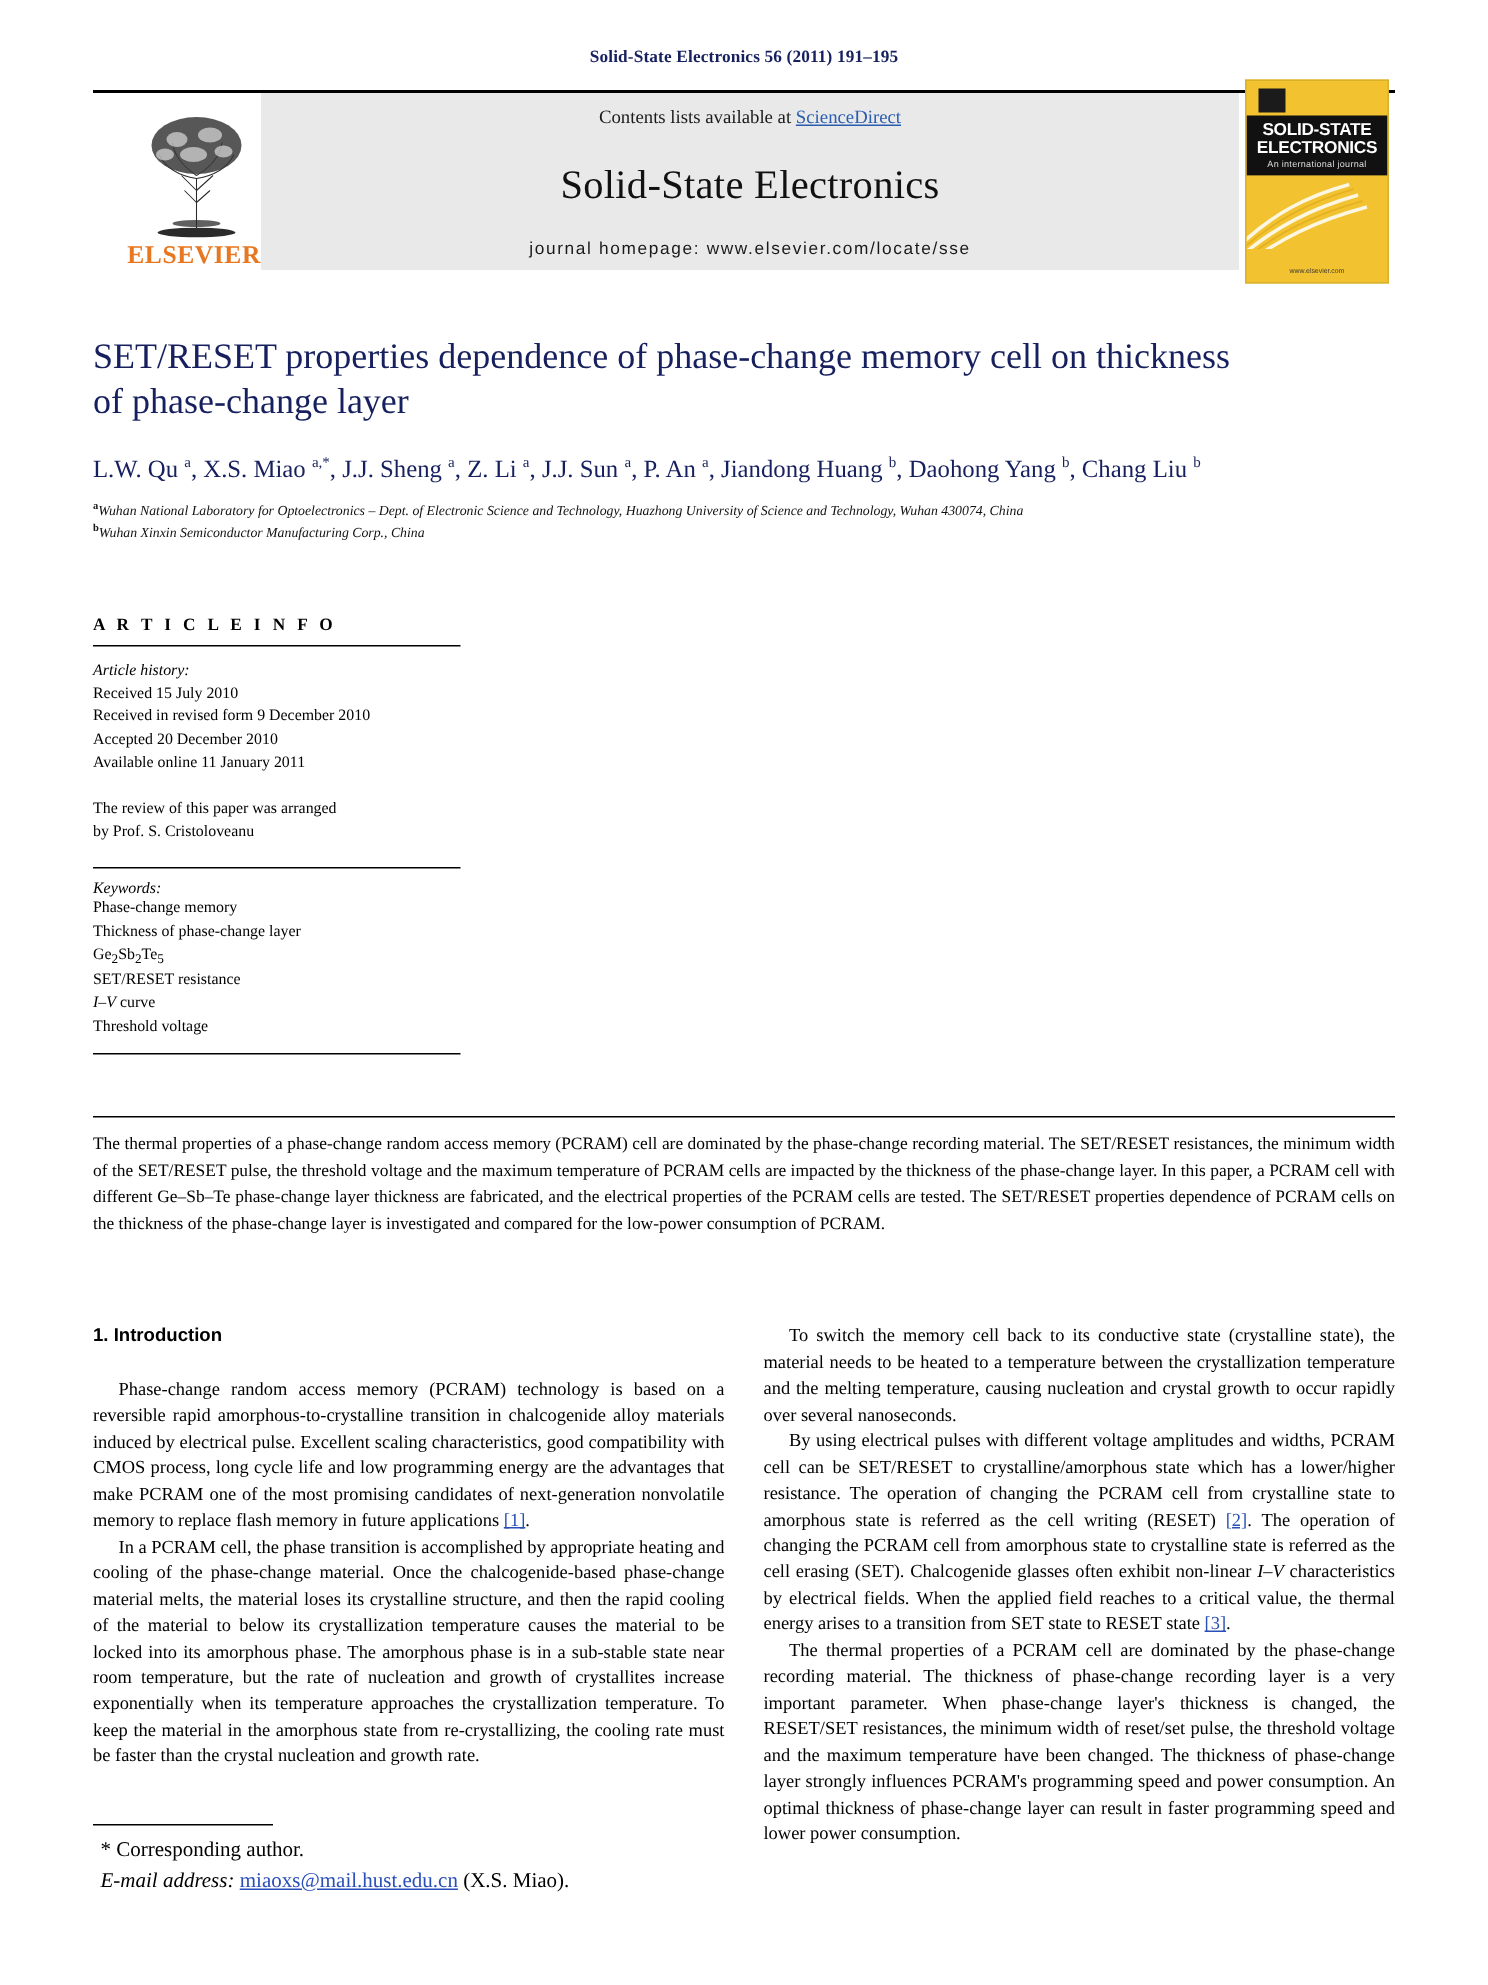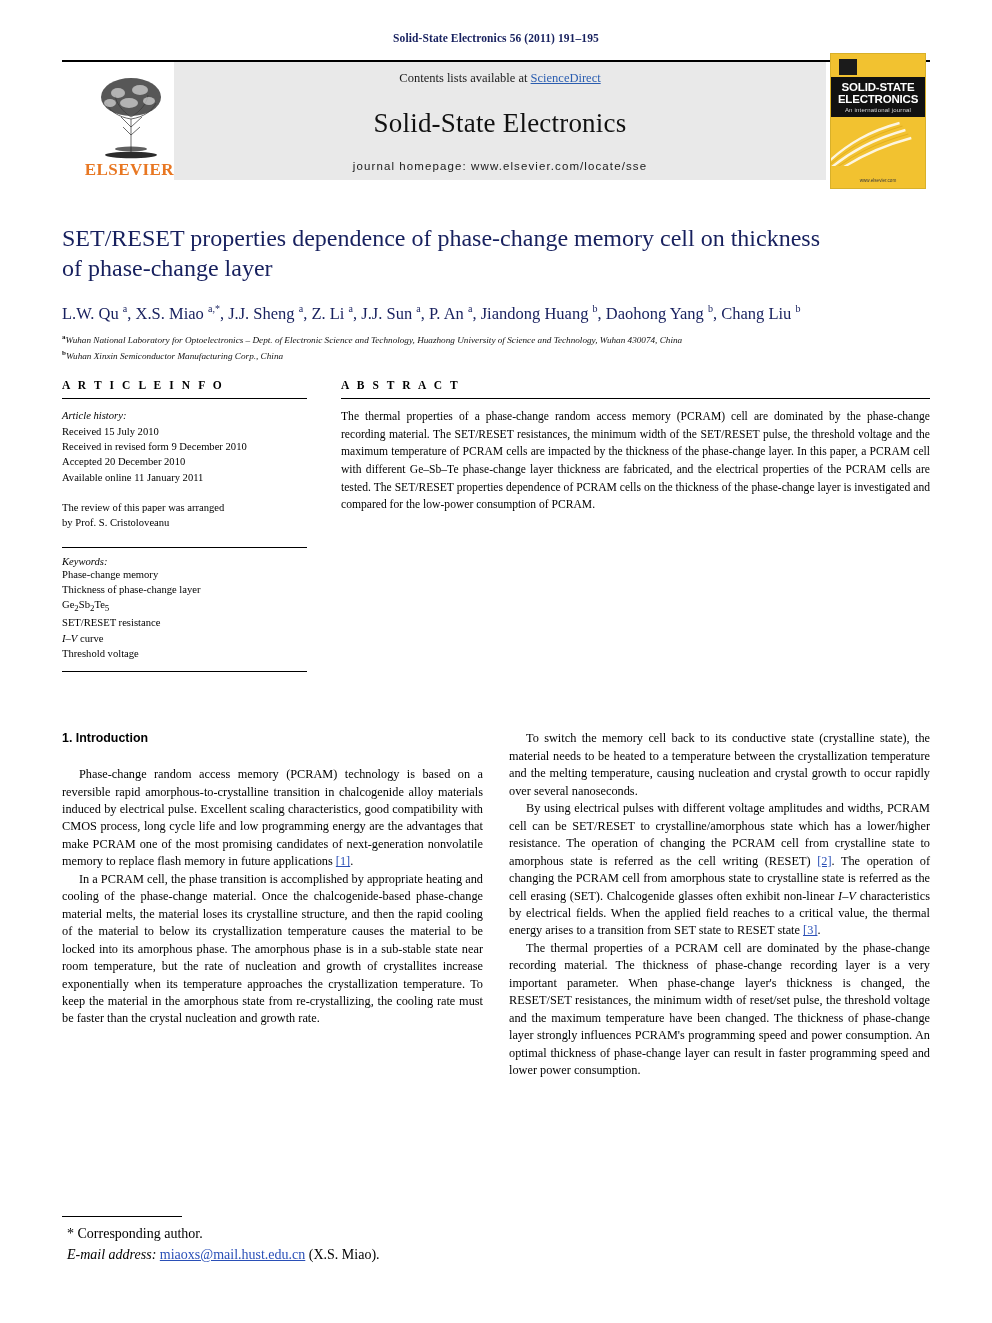--- a/index.html
+++ b/index.html
@@ -177,23 +177,24 @@
     font-family: "Liberation Serif", serif;
     font-style: italic;
     font-size: 9.2px;
     color: #111;
     line-height: 1.45;
   }
   .affil sup { font-style: normal; font-weight: bold; font-size: 7px; }
 
   
   .info-abstract {
-    margin-top: 16px;
+    margin-top: 48px;
     display: flex;
     gap: 34px;
+    flex-direction: column;
   }
   .col-info { width: 245px; flex: 0 0 245px; }
   .col-abstract { flex: 1 1 auto; }
   .sec-label {
     font-family: "Liberation Serif", serif;
     font-weight: bold;
     font-size: 11.5px;
     letter-spacing: 2.6px;
   }
   .rule { border-top: 1px solid #000; margin: 7px 0 9px 0; }
@@ -387,21 +388,20 @@
       <div class="kw-item">Phase-change memory</div>
       <div class="kw-item">Thickness of phase-change layer</div>
       <div class="kw-item">Ge<sub>2</sub>Sb<sub>2</sub>Te<sub>5</sub></div>
       <div class="kw-item">SET/RESET resistance</div>
       <div class="kw-item"><span class="it">I–V</span> curve</div>
       <div class="kw-item">Threshold voltage</div>
       <div class="kw-bottom-rule"></div>
     </div>
 
     <div class="col-abstract">
-      <div class="sec-label">A B S T R A C T</div>
       <div class="rule"></div>
       <div class="abstract-body">The thermal properties of a phase-change random access memory (PCRAM) cell are dominated by the phase-change recording material. The SET/RESET resistances, the minimum width of the SET/RESET pulse, the threshold voltage and the maximum temperature of PCRAM cells are impacted by the thickness of the phase-change layer. In this paper, a PCRAM cell with different Ge–Sb–Te phase-change layer thickness are fabricated, and the electrical properties of the PCRAM cells are tested. The SET/RESET properties dependence of PCRAM cells on the thickness of the phase-change layer is investigated and compared for the low-power consumption of PCRAM.</div>
     </div>
   </div>
 
   <div class="body-cols">
 
     <div class="bcol">
       <div class="sec-head">1. Introduction</div>
       <p class="first"><span>Phase-change random access memory (PCRAM) technology is based on a reversible rapid amorphous-to-crystalline transition in chalcogenide alloy materials induced by electrical pulse. Excellent scaling characteristics, good compatibility with CMOS process, long cycle life and low programming energy are the advantages that make PCRAM one of the most promising candidates of next-generation nonvolatile memory to replace flash memory in future applications </span><a class="ref" href="#">[1]</a><span>.</span></p>

